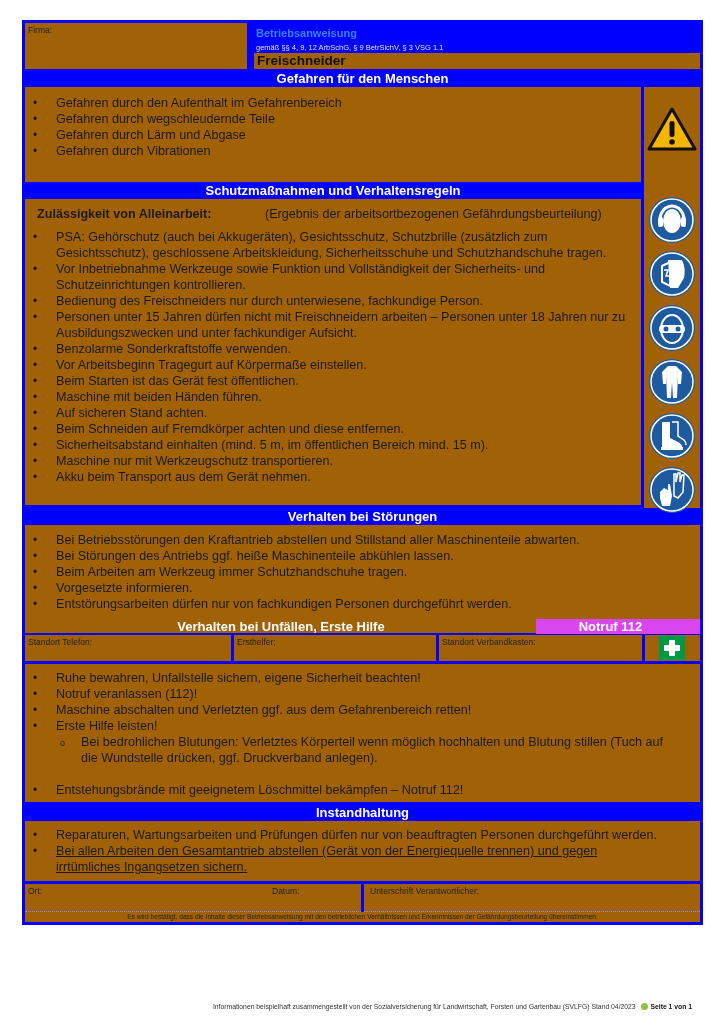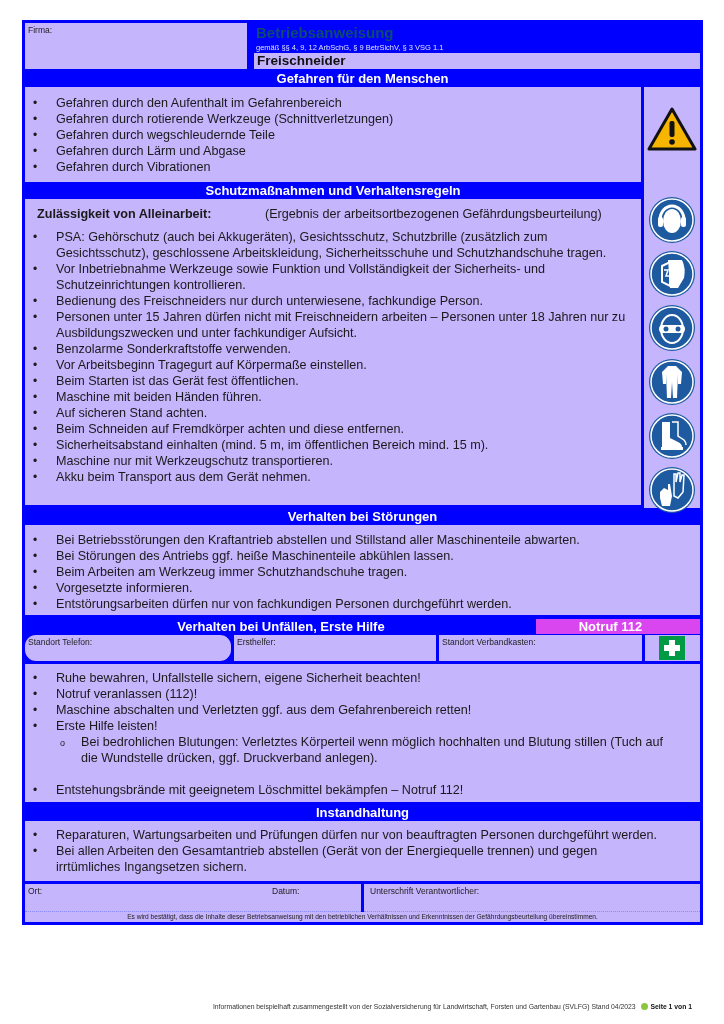--- a/index.html
+++ b/index.html
@@ -1,51 +1,50 @@
 <!DOCTYPE html>
 <html><head>
 <meta charset="utf-8">
 <style>
   html, body { margin: 0; padding: 0; background: #ffffff; }
   body { width: 724px; height: 1024px; position: relative; overflow: hidden;
          font-family: "Liberation Sans", sans-serif; color: #1a1a1a; }
   .frame { position: absolute; left: 22px; top: 20px; width: 681px; height: 905px;
            background: #0000ff; }
   .abs { position: absolute; }
-  .white { background: #c4b5fd; }
+  .white { background: #a16207; }
   .bar { position: absolute; color: #ffffff; font-weight: bold; font-size: 13px;
          text-align: center; line-height: 15px; }
   .small-label { font-size: 8.5px; color: #222; position: absolute; left: 3px; top: 2px; white-space: nowrap; }
   ul.list { list-style: none; margin: 0; padding: 0; position: absolute; left: 0; }
   ul.list li { position: relative; padding-left: 31px; font-size: 12.6px; line-height: 16px; color: #1a1a1a; }
   ul.list li::before { content: "\2022"; position: absolute; left: 8px; top: 0; font-size: 12px; }
   ul.sub { list-style: none; margin: 0; padding: 0; }
   ul.sub li { padding-left: 56px; }
   ul.sub li::before { content: "o"; left: 35px; font-size: 9px; top: 1px; }
   .icon { position: absolute; }
 </style>
 </head>
 <body>
 
 <div class="frame"></div>
 
 <div class="abs white" style="left:25px;top:23px;width:222px;height:46px;">
   <span class="small-label">Firma:</span>
 </div>
-<div class="abs" style="left:256px;top:23px;color:#0c4a6e;font-weight:bold;font-size:15px;line-height:20px;">Betriebsanweisung</div>
+<div class="abs" style="left:256px;top:23px;color:#3b82f6;font-weight:bold;font-size:11px;line-height:20px;">Betriebsanweisung</div>
 <div class="abs" style="left:256px;top:43px;color:#dfe3ff;font-size:7.5px;line-height:9px;white-space:nowrap;">gemäß §§ 4, 9, 12 ArbSchG, § 9 BetrSichV, § 3 VSG 1.1</div>
 <div class="abs white" style="left:254px;top:53px;width:446px;height:16px;">
   <span style="position:absolute;left:3px;top:0;font-weight:bold;font-size:13.5px;line-height:16px;color:#111;">Freischneider</span>
 </div>
 
 <div class="bar" style="left:22px;top:71px;width:681px;">Gefahren für den Menschen</div>
 <div class="abs white" style="left:25px;top:87px;width:616px;height:95px;">
   <ul class="list" style="top:8px;">
     <li>Gefahren durch den Aufenthalt im Gefahrenbereich</li>
-    <li>Gefahren durch rotierende Werkzeuge (Schnittverletzungen)</li>
     <li>Gefahren durch wegschleudernde Teile</li>
     <li>Gefahren durch Lärm und Abgase</li>
     <li>Gefahren durch Vibrationen</li>
   </ul>
 </div>
 <div class="abs white" style="left:644px;top:87px;width:56px;height:421px;"></div>
 <svg class="icon" style="left:647px;top:107px;" width="50" height="44" viewBox="0 0 50 44">
   <polygon points="25,2 48,42 2,42" fill="#f7b500" stroke="#111" stroke-width="3" stroke-linejoin="round"></polygon>
   <rect x="22.5" y="14" width="5" height="16" rx="2" fill="#111"></rect>
   <circle cx="25" cy="35" r="2.8" fill="#111"></circle>
@@ -108,35 +107,35 @@
   <rect x="13" y="35" width="22" height="3" fill="#fff"></rect>
 </svg>
 <svg class="icon" style="left:648px;top:466px;" width="48" height="48" viewBox="0 0 48 48">
   <circle cx="24" cy="24" r="23" fill="#1e5aa0"></circle>
   <circle cx="24" cy="24" r="21" fill="none" stroke="#fff" stroke-width="1.5"></circle>
   <path d="M26 8 L28 8 L28 16 L30 7 L32 7 L32 16 L34 9 L36 9 L35 26 L30 32 L26 30 Z" fill="none" stroke="#fff" stroke-width="1.5"></path>
   <path d="M12 26 L16 22 L20 24 L20 18 L22 18 L24 30 L22 40 L14 40 L12 32 Z" fill="#fff"></path>
 </svg>
 
 <div class="bar" style="left:22px;top:509px;width:681px;">Verhalten bei Störungen</div>
-<div class="abs white" style="left:25px;top:525px;width:675px;height:90px;">
+<div class="abs white" style="left:25px;top:525px;width:675px;height:108px;">
   <ul class="list" style="top:7px;">
     <li>Bei Betriebsstörungen den Kraftantrieb abstellen und Stillstand aller Maschinenteile abwarten.</li>
     <li>Bei Störungen des Antriebs ggf. heiße Maschinenteile abkühlen lassen.</li>
     <li>Beim Arbeiten am Werkzeug immer Schutzhandschuhe tragen.</li>
     <li>Vorgesetzte informieren.</li>
     <li>Entstörungsarbeiten dürfen nur von fachkundigen Personen durchgeführt werden.</li>
   </ul>
 </div>
 
 <div class="bar" style="left:22px;top:619px;width:518px;padding-left:0;">Verhalten bei Unfällen, Erste Hilfe</div>
 <div class="abs" style="left:536px;top:619px;width:164px;height:15px;background:#d946ef;">
   <span style="position:absolute;left:0;right:15px;text-align:center;color:#fff;font-weight:bold;font-size:13px;line-height:15px;">Notruf 112</span>
 </div>
-<div class="abs white" style="left:25px;top:635px;width:206px;height:26px;border-radius:11px;">
+<div class="abs white" style="left:25px;top:635px;width:206px;height:26px;">
   <span class="small-label">Standort Telefon:</span>
 </div>
 <div class="abs white" style="left:234px;top:635px;width:202px;height:26px;">
   <span class="small-label">Ersthelfer:</span>
 </div>
 <div class="abs white" style="left:439px;top:635px;width:203px;height:26px;">
   <span class="small-label">Standort Verbandkasten:</span>
 </div>
 <div class="abs white" style="left:645px;top:635px;width:55px;height:26px;">
   <svg style="position:absolute;left:14px;top:1px;" width="26" height="24" viewBox="0 0 26 24">
@@ -157,21 +156,21 @@
   </ul>
   <ul class="list" style="top:118px;">
     <li>Entstehungsbrände mit geeignetem Löschmittel bekämpfen – Notruf 112!</li>
   </ul>
 </div>
 
 <div class="bar" style="left:22px;top:805px;width:681px;">Instandhaltung</div>
 <div class="abs white" style="left:25px;top:821px;width:675px;height:60px;">
   <ul class="list" style="top:6px;width:675px;">
     <li>Reparaturen, Wartungsarbeiten und Prüfungen dürfen nur von beauftragten Personen durchgeführt werden.</li>
-    <li style="padding-right:70px;">Bei allen Arbeiten den Gesamtantrieb abstellen (Gerät von der Energiequelle trennen) und gegen irrtümliches Ingangsetzen sichern.</li>
+    <li style="padding-right:70px;text-decoration:underline;">Bei allen Arbeiten den Gesamtantrieb abstellen (Gerät von der Energiequelle trennen) und gegen irrtümliches Ingangsetzen sichern.</li>
   </ul>
 </div>
 
 <div class="abs white" style="left:25px;top:884px;width:336px;height:27px;border-bottom:1px dotted #8a8aff;">
   <span class="small-label">Ort:</span>
   <span class="small-label" style="left:247px;">Datum:</span>
 </div>
 <div class="abs white" style="left:364px;top:884px;width:336px;height:27px;border-bottom:1px dotted #8a8aff;">
   <span class="small-label" style="left:6px;">Unterschrift Verantwortlicher:</span>
 </div>

